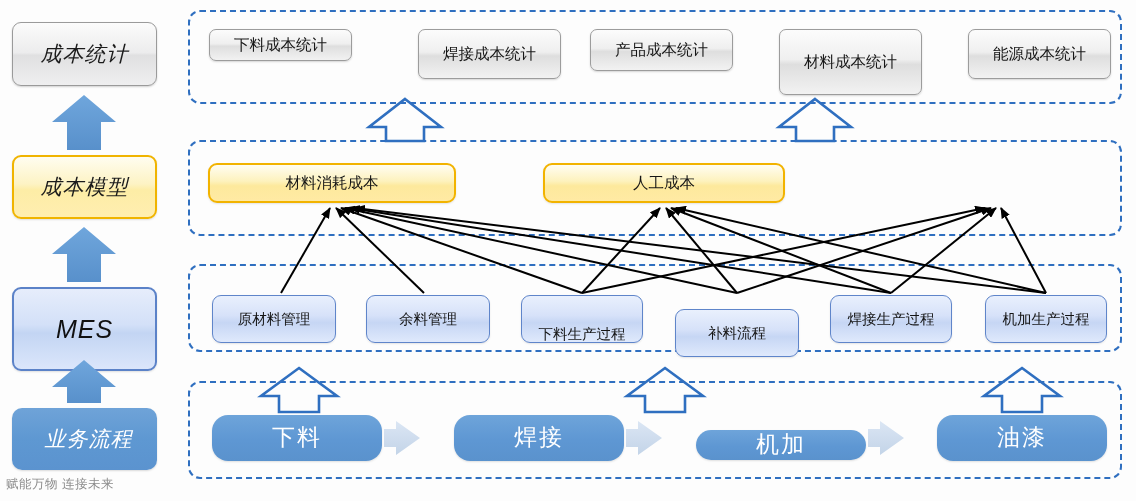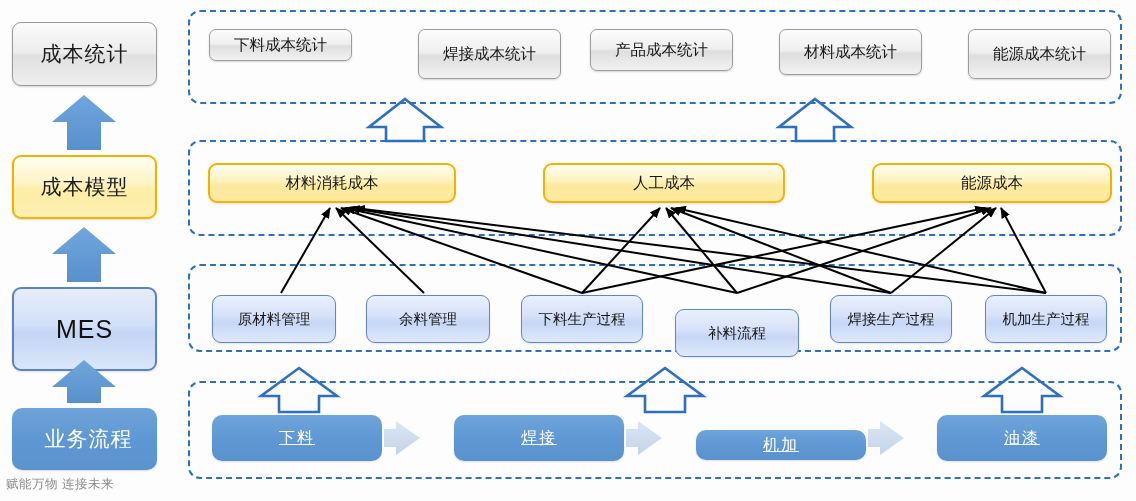--- a/index.html
+++ b/index.html
@@ -12,21 +12,21 @@
   }
   #root{position:absolute;inset:0;}
 
   
   .abs{position:absolute;box-sizing:border-box;}
 
   
   .rail-box{
     display:flex;align-items:center;justify-content:center;
     text-align:center;border-radius:9px;
-    font-size:21px;color:#1b1b1b;letter-spacing:1px;
+    font-size:21px;color:#1b1b1b;letter-spacing:1px;font-style:italic;
   }
   .rail-gray{
     background:linear-gradient(180deg,#fbfbfb 0%,#ececed 48%,#e0e0e1 52%,#efeff0 100%);
     border:1.6px solid #9a9a9a;
     box-shadow:0 1px 2px rgba(0,0,0,.18);
   }
   .rail-yellow{
     background:linear-gradient(180deg,#fffdf0 0%,#fdf3c4 45%,#fdeda6 55%,#ffeeb0 100%);
     border:2px solid #f0b400;
     box-shadow:0 1px 2px rgba(0,0,0,.12);
@@ -79,25 +79,24 @@
     font-size:15.5px;color:#151515;
   }
   .node-lblue{
     border-radius:9px;
     background:linear-gradient(180deg,#e9f0fd 0%,#d7e2f9 42%,#c6d6f4 58%,#dfe9fc 100%);
     border:1.8px solid #5f85ca;
     box-shadow:0 1px 2px rgba(0,0,0,.10);
     font-size:14.5px;color:#151515;
   }
   .node-proc{
-    border-radius:10px;
+    border-radius:16px;
     background:linear-gradient(180deg,#6ea4da 0%,#5e97d3 55%,#5a92cd 100%);
-    color:#ffffff;font-size:16px;letter-spacing:2px;
+    color:#ffffff;font-size:23px;letter-spacing:2px;
     box-shadow:0 1px 2px rgba(0,0,0,.12);
-    text-decoration:underline;
   }
 
   svg{position:absolute;left:0;top:0;pointer-events:none;}
   .lines{width:1136px;height:501px;}
 </style>
 </head>
 <body>
 
 <div id="root">
 
@@ -126,44 +125,41 @@
 
   <div class="abs node node-gray" style="left:209px;top:29px;width:143px;height:32px;">
     <span>下料成本统计</span>
   </div>
   <div class="abs node node-gray" style="left:418px;top:29px;width:143px;height:50px;">
     <span>焊接成本统计</span>
   </div>
   <div class="abs node node-gray" style="left:590px;top:29px;width:143px;height:42px;">
     <span>产品成本统计</span>
   </div>
-  <div class="abs node node-gray" style="left:779px;top:29px;width:143px;height:46px;">
+  <div class="abs node node-gray" style="left:779px;top:29px;width:143px;height:66px;">
     <span>材料成本统计</span>
   </div>
   <div class="abs node node-gray" style="left:968px;top:29px;width:143px;height:50px;">
     <span>能源成本统计</span>
   </div>
 
   <div class="abs node node-yellow" style="left:208px;top:163px;width:248px;height:40px;">
     <span>材料消耗成本</span>
   </div>
   <div class="abs node node-yellow" style="left:543px;top:163px;width:242px;height:40px;">
     <span>人工成本</span>
   </div>
-  <div class="abs node node-yellow" style="left:872px;top:163px;width:240px;height:40px;">
-    <span>能源成本</span>
-  </div>
 
   <div class="abs node node-lblue" style="left:212px;top:295px;width:124px;height:48px;">
     <span>原材料管理</span>
   </div>
   <div class="abs node node-lblue" style="left:366px;top:295px;width:124px;height:48px;">
     <span>余料管理</span>
   </div>
-  <div class="abs node node-lblue" style="left:521px;top:295px;width:122px;height:48px;padding:0 6px;">
+  <div class="abs node node-lblue" style="left:521px;top:295px;width:122px;height:48px;padding:0 6px;align-items:flex-end;">
     <span>下料生产过程</span>
   </div>
   <div class="abs node node-lblue" style="left:675px;top:309px;width:124px;height:48px;">
     <span>补料流程</span>
   </div>
   <div class="abs node node-lblue" style="left:830px;top:295px;width:122px;height:48px;padding:0 14px;">
     <span>焊接生产过程</span>
   </div>
   <div class="abs node node-lblue" style="left:985px;top:295px;width:122px;height:48px;padding:0 4px;">
     <span>机加生产过程</span>

